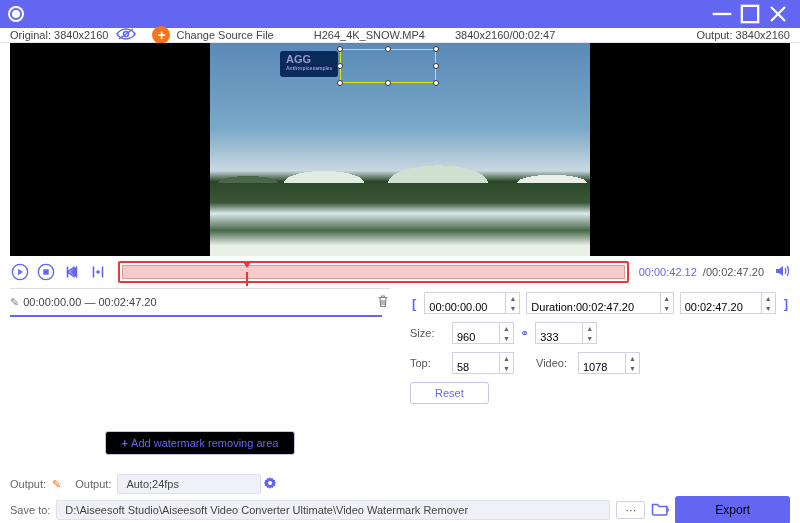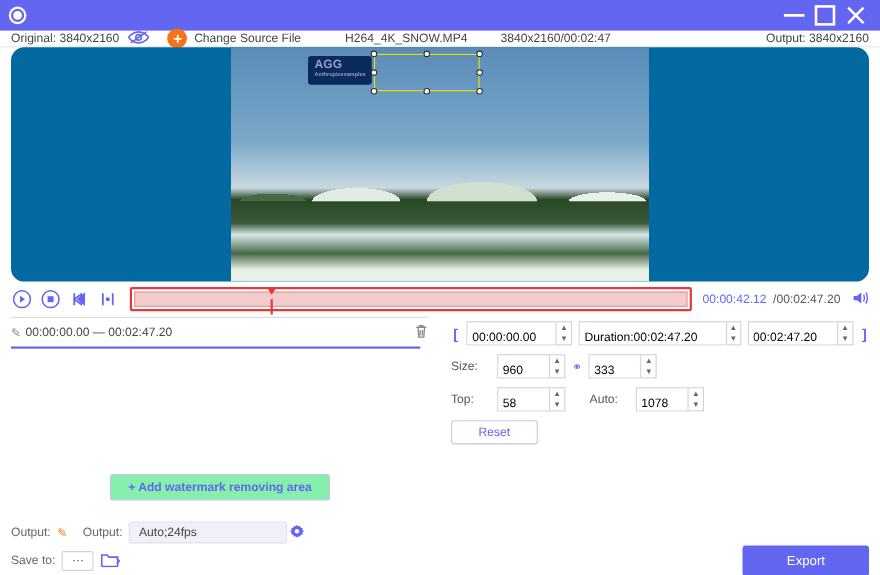--- a/index.html
+++ b/index.html
@@ -9,21 +9,21 @@
 .titlebar .logo { width: 16px; height: 16px; background: #fff; border-radius: 50%; margin-right: 6px; display: flex; align-items: center; justify-content: center; }
 .titlebar .logo::after { content: ""; width: 8px; height: 8px; border: 2px solid #6366f1; border-radius: 50%; }
 .titlebar .spacer { flex: 1; }
 .titlebar .winbtn { width: 28px; height: 28px; display: flex; align-items: center; justify-content: center; cursor: pointer; }
 
 .infobar { background: #fff; height: 15px; display: flex; align-items: center; padding: 0 10px; font-size: 11px; color: #444; border-bottom: 1px solid #e5e5f0; }
 .infobar .eyeicon { margin-left: 8px; color: #6366f1; }
 .infobar .plus { width: 18px; height: 18px; background: #f97316; border-radius: 50%; display: flex; align-items: center; justify-content: center; color: #fff; font-weight: bold; margin: 0 6px 0 16px; font-size: 14px; }
 .infobar .gap { flex: 1; }
 
-.stage { background: #0369a1; flex: 0 0 213px; display: flex; align-items: center; justify-content: center; margin: 0 10px; border-radius: 12px; position: relative; overflow: hidden; }
+.stage { background: #000000; flex: 0 0 213px; display: flex; align-items: center; justify-content: center; margin: 0 10px; border-radius: 0; position: relative; overflow: hidden; }
 .preview { width: 380px; height: 213px; position: relative; background: linear-gradient(180deg, #5a8ab8 0%, #7aa8c8 40%, #c9d8e0 60%, #2a4828 65%, #3a5838 75%, #d8e8e8 80%, #486848 88%, #e8f0e8 95%); }
 .preview::after { content: ""; position: absolute; top: 60px; left: 0; right: 0; height: 80px; background:
   radial-gradient(ellipse at 10% 100%, #4a6848 0 30px, transparent 30px),
   radial-gradient(ellipse at 30% 100%, #e0ece0 0 40px, transparent 40px),
   radial-gradient(ellipse at 60% 100%, #d0e0d0 0 50px, transparent 50px),
   radial-gradient(ellipse at 90% 100%, #e8f0e8 0 35px, transparent 35px); }
 .aggbadge { position: absolute; top: 8px; left: 70px; background: #0a2a5a; color: #ffd700; font-weight: bold; font-size: 11px; padding: 2px 6px 6px 6px; border-radius: 3px; font-style: italic; letter-spacing: 1px; }
 .aggbadge span { display: block; font-size: 5px; color: #99c; letter-spacing: 0; font-style: normal; }
 .selbox { position: absolute; top: 6px; left: 130px; width: 96px; height: 34px; border: 1.5px solid #e6e600; }
 .selbox .h { position: absolute; width: 6px; height: 6px; background: #fff; border: 1px solid #333; border-radius: 50%; }
@@ -42,21 +42,21 @@
 .playbar .cur { color: #6366f1; }
 .playbar .tot { color: #555; }
 .playbar .vol { color: #6366f1; margin-left: 4px; }
 
 .panels { flex: 1; display: flex; padding: 0 10px 6px 10px; gap: 20px; font-size: 11px; color: #444; }
 .lpanel { flex: 1; display: flex; flex-direction: column; border-top: 1px solid #ddd; padding-top: 2px; }
 .area-row { display: flex; align-items: center; height: 22px; }
 .area-row .trash { margin-left: auto; color: #888; cursor: pointer; }
 .area-row .sig { color: #888; margin-right: 4px; }
 .lpanel .sep { height: 2px; background: #6366f1; margin: 2px 0 0 0; width: 98%; }
-.lpanel .addbtn { margin-top: auto; align-self: center; border: 1px solid #c5c5e8; background: #86efac; color: #6366f1; padding: 5px 16px; border-radius: 3px; cursor: pointer; font-size: 11px; margin-bottom: 4px; font-weight: bold; }
+.lpanel .addbtn { margin-top: auto; align-self: center; border: 1px solid #c5c5e8; background: #000000; color: #6366f1; padding: 5px 16px; border-radius: 3px; cursor: pointer; font-size: 11px; margin-bottom: 4px; }
 .lpanel .addbtn::before { content: "+  "; font-weight: bold; }
 
 .rpanel { flex: 1; display: flex; flex-direction: column; gap: 8px; padding-top: 4px; }
 .row { display: flex; align-items: center; gap: 6px; }
 .row label { color: #555; min-width: 36px; }
 .spin { display: flex; align-items: flex-end; border: 1px solid #d0d0e0; height: 22px; background: #fff; }
 .spin input { border: 0; width: 46px; font-size: 11px; padding: 0 4px; outline: none; }
 .spin.wide input { width: 80px; }
 .spin .arr { display: flex; flex-direction: column; width: 14px; border-left: 1px solid #d0d0e0; }
 .spin .arr span { height: 10px; font-size: 7px; display: flex; align-items: center; justify-content: center; color: #666; cursor: pointer; }
@@ -66,21 +66,21 @@
 
 .bottom { margin: 0 10px; padding: 6px 0 0 0; font-size: 11px; color: #444; }
 .brow { display: flex; align-items: center; gap: 6px; height: 26px; }
 .brow .label { color: #666; }
 .brow .val { background: #f0f0f8; border: 1px solid #e0e0ec; padding: 3px 8px; min-width: 110px; border-radius: 2px; white-space: nowrap; overflow: hidden; text-overflow: ellipsis; }
 .brow .valwide { flex: 1; background: #f0f0f8; border: 1px solid #e0e0ec; padding: 3px 8px; border-radius: 2px; }
 .brow .pencil { color: #f97316; cursor: pointer; }
 .brow .gear { color: #6366f1; cursor: pointer; margin-left: -4px; }
 .brow .dots { border: 1px solid #d0d0e0; padding: 2px 8px; border-radius: 2px; cursor: pointer; background: #fff; }
 .brow .foldericon { color: #6366f1; cursor: pointer; }
-.exportbtn { margin-left: auto; background: #6366f1; color: #ffffff; border: 0; padding: 7px 40px; border-radius: 3px; cursor: pointer; font-size: 12px; }
+.exportbtn { margin-left: auto; background: #6366f1; color: #000000; border: 0; padding: 7px 40px; border-radius: 3px; cursor: pointer; font-size: 12px; }
 </style>
 </head>
 <body>
 
 <div class="titlebar">
   <div class="logo"></div>
   <div class="spacer"></div>
   <div class="winbtn">
       <svg viewBox="0 0 12 12" fill="none" stroke="#fff" stroke-width="1">
         <line x1="2" y1="6" x2="10" y2="6"></line>
@@ -232,21 +232,21 @@
     </div>
     <div class="row">
       <label>Top:</label>
       <div class="spin">
           <input value="58" style="">
           <div class="arr">
             <span>▲</span>
             <span>▼</span>
           </div>
         </div>
-      <label style="margin-left:16px">Auto:</label>
+      <label style="margin-left:16px">Video:</label>
       <div class="spin">
           <input value="1078" style="">
           <div class="arr">
             <span>▲</span>
             <span>▼</span>
           </div>
         </div>
     </div>
     <button class="resetbtn">Reset</button>
   </div>
@@ -258,20 +258,21 @@
     <span class="pencil">✎</span>
     <span class="label" style="margin-left:8px">Output:</span>
     <span class="val" style="width:144px">Auto;24fps</span>
     <span class="gear"><svg width="14" height="14" viewBox="0 0 14 14" fill="#6366f1">
           <path d="M7 1l1 1.5 1.7-.4.7 1.7 1.8.3-.3 1.8 1.4 1.1-1.4 1.1.3 1.8-1.8.3-.7 1.7-1.7-.4L7 13l-1-1.5-1.7.4-.7-1.7-1.8-.3.3-1.8L.7 7l1.4-1.1-.3-1.8 1.8-.3.7-1.7 1.7.4z"></path>
           <circle cx="7" cy="7" r="2" fill="#fff"></circle>
         </svg></span>
   </div>
   <div class="brow">
     <span class="label">Save to:</span>
+    <span class="valwide">D:\Aiseesoft Studio\Aiseesoft Video Converter Ultimate\Video Watermark Remover</span>
     <span class="dots">···</span>
     <span class="foldericon"><svg width="18" height="14" viewBox="0 0 18 14" fill="none" stroke="#6366f1" stroke-width="1.5">
           <path d="M1.5 2.5h5l1.5 2h8v7.5a1 1 0 0 1-1 1H2.5a1 1 0 0 1-1-1z"></path>
           <path d="M15 6l3 2-3 2" stroke-width="1.2"></path>
         </svg></span>
     <button class="exportbtn">Export</button>
   </div>
 </div>
 
 </body></html>

